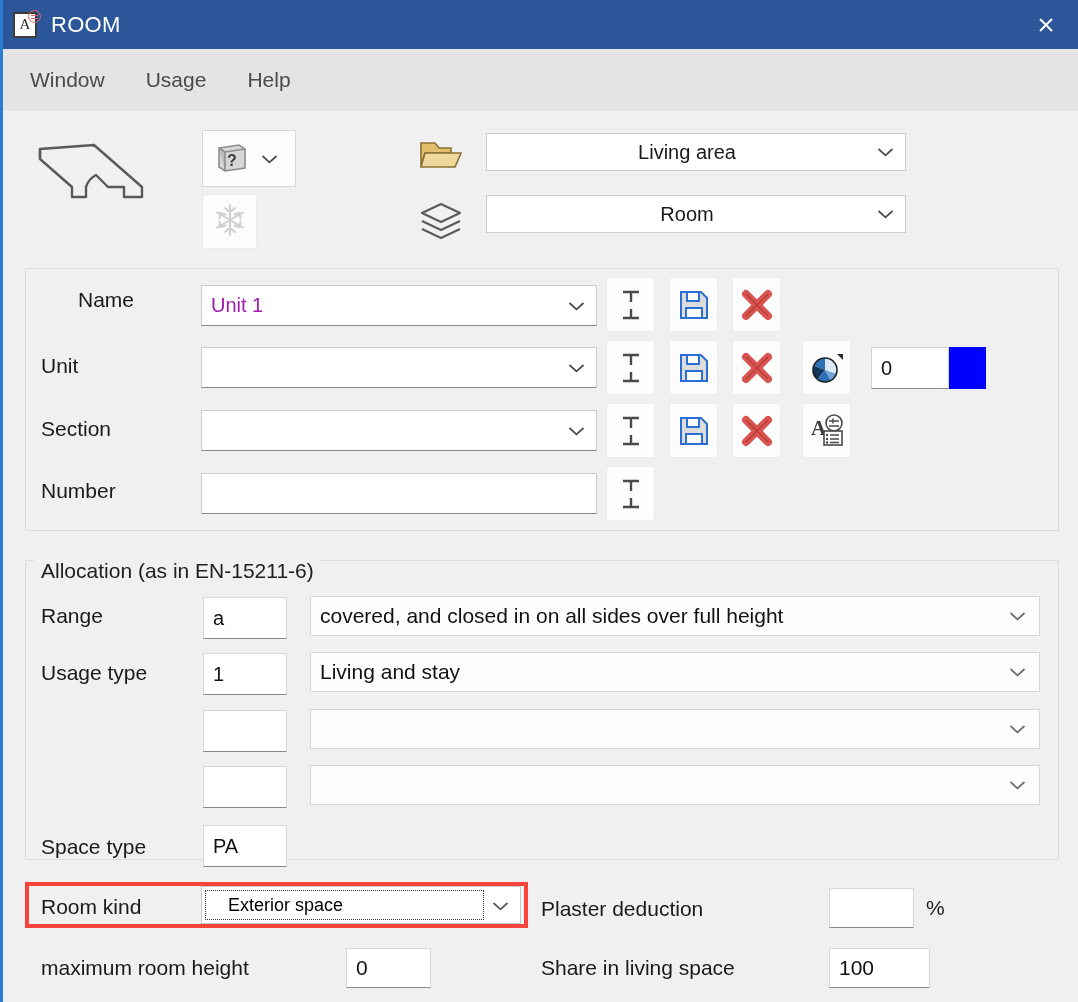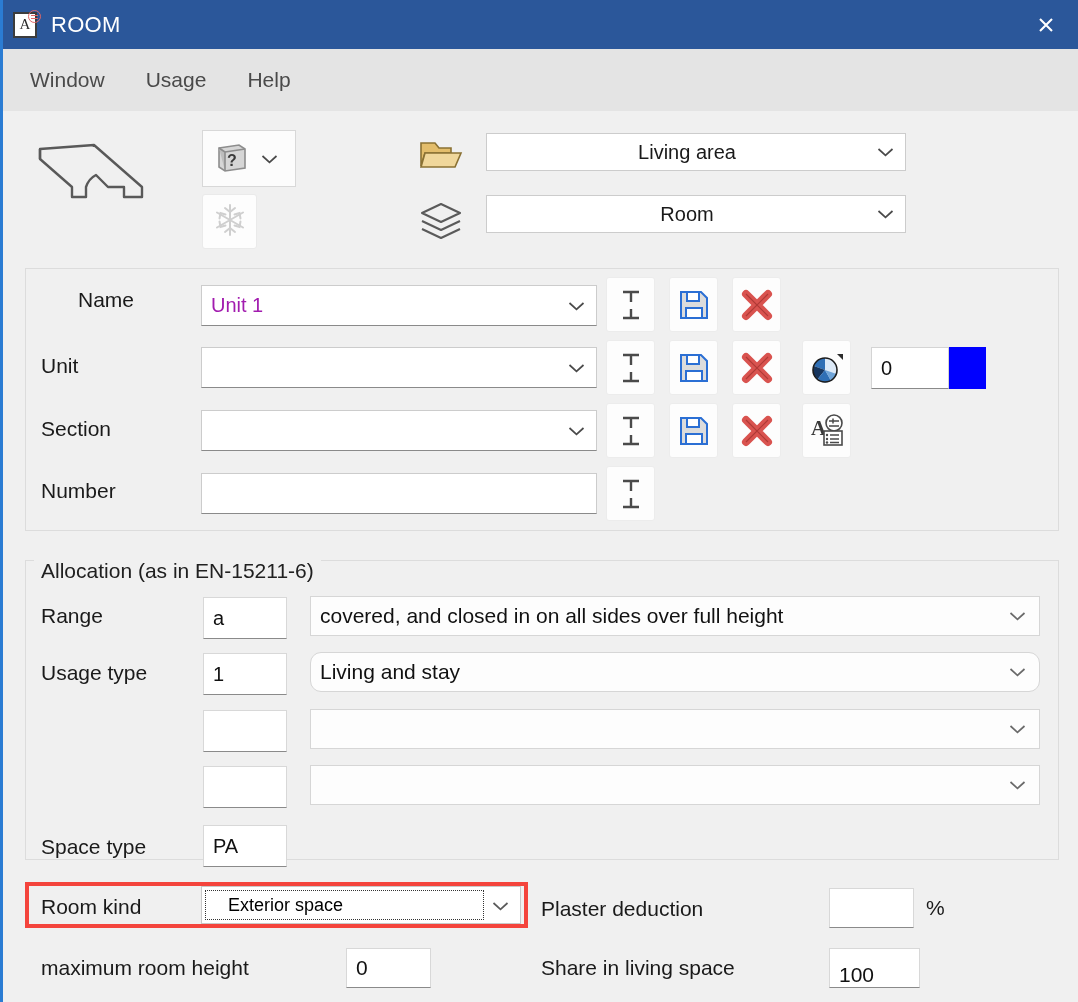--- a/index.html
+++ b/index.html
@@ -436,21 +436,21 @@
       <svg width="17" height="10" viewBox="0 0 17 10">
           <path d="M1.5 2 L8.5 8.4 L15.5 2" stroke="#6a6a6a" stroke-width="1.7" fill="none"></path>
         </svg>
     </span>
   </div>
 
   <div class="row-label" style="left:38px;top:661px;">Usage type</div>
   <div class="small-fld" style="left:200px;top:653px;">
     <span class="val">1</span>
   </div>
-  <div class="wide-combo" style="top:652px;border-radius:11px;">
+  <div class="wide-combo" style="top:652px;">
     <span class="val">Living and stay</span>
     <span class="chev">
       <svg width="17" height="10" viewBox="0 0 17 10">
           <path d="M1.5 2 L8.5 8.4 L15.5 2" stroke="#6a6a6a" stroke-width="1.7" fill="none"></path>
         </svg>
     </span>
   </div>
 
   <div class="small-fld" style="left:200px;top:710px;">
     <span class="val"></span>
@@ -499,17 +499,17 @@
     <span class="val"></span>
   </div>
   <div class="pct" style="left:923px;top:896px;">%</div>
 
   <div class="plain-label" style="left:38px;top:956px;">maximum room height</div>
   <div class="plain-fld" style="left:343px;top:948px;width:85px;height:40px;">
     <span class="val">0</span>
   </div>
 
   <div class="plain-label" style="left:538px;top:956px;">Share in living space</div>
-  <div class="plain-fld" style="left:826px;top:948px;width:91px;height:40px;align-items:flex-end;">
+  <div class="plain-fld" style="left:826px;top:948px;width:101px;height:40px;">
     <span class="val">100</span>
   </div>
 
 </div>
 
 </body></html>

